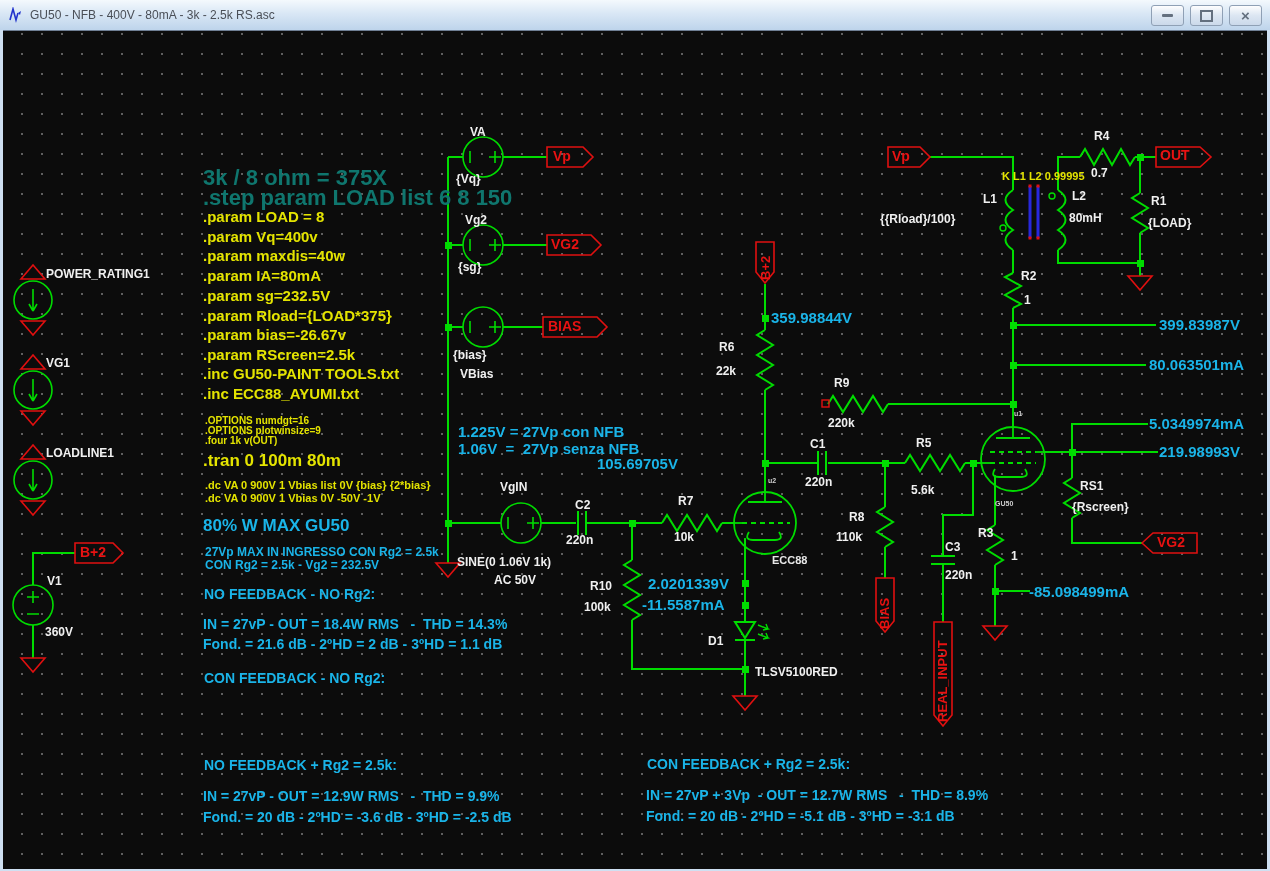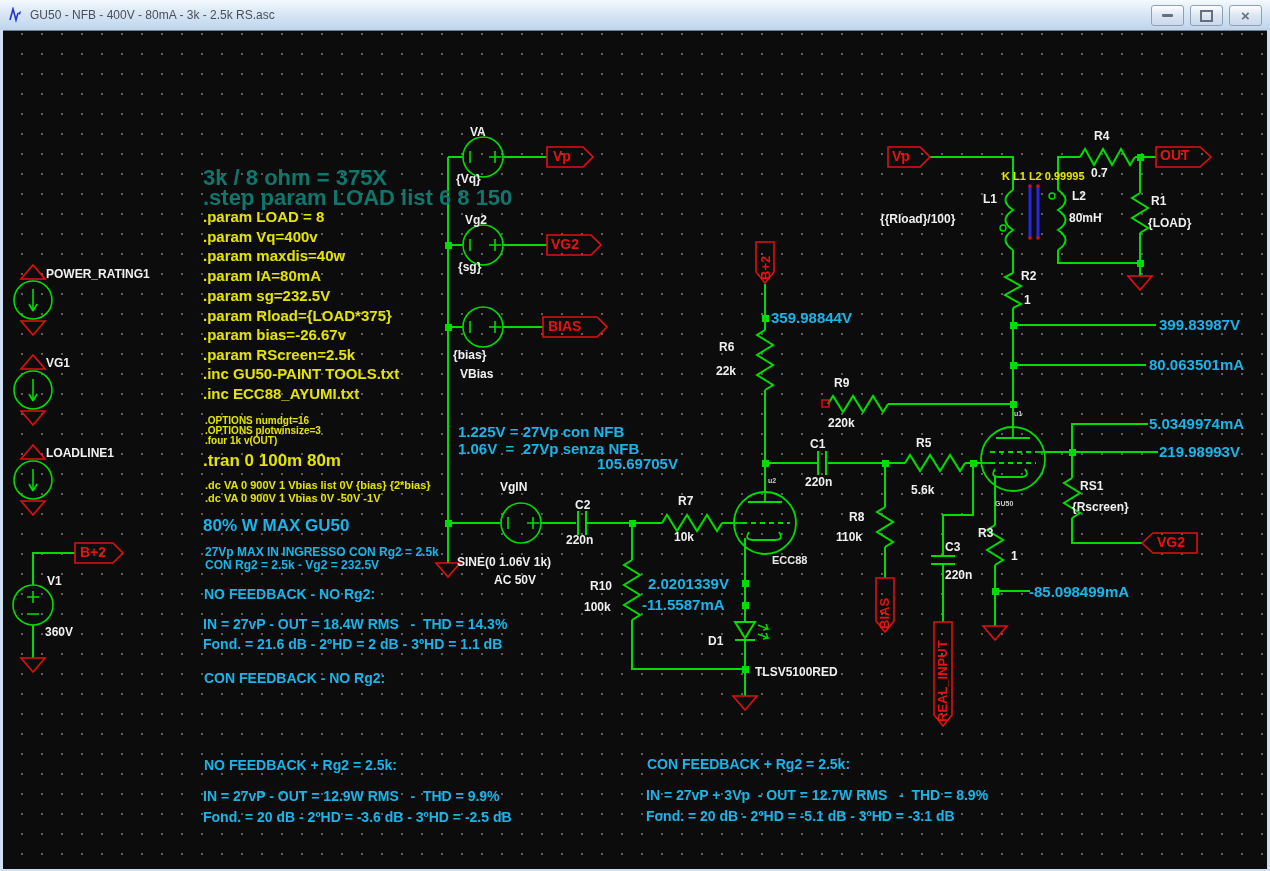--- a/index.html
+++ b/index.html
@@ -307,21 +307,21 @@
   <div class="t yl15" style="left:203px;top:229px">.param Vq=400v</div>
   <div class="t yl15" style="left:203px;top:248px">.param maxdis=40w</div>
   <div class="t yl15" style="left:203px;top:268px">.param IA=80mA</div>
   <div class="t yl15" style="left:203px;top:288px">.param sg=232.5V</div>
   <div class="t yl15" style="left:203px;top:308px">.param Rload={LOAD*375}</div>
   <div class="t yl15" style="left:203px;top:327px">.param bias=-26.67v</div>
   <div class="t yl15" style="left:203px;top:347px">.param RScreen=2.5k</div>
   <div class="t yl15" style="left:203px;top:366px">.inc GU50-PAINT TOOLS.txt</div>
   <div class="t yl15" style="left:203px;top:386px">.inc ECC88_AYUMI.txt</div>
   <div class="t yl10" style="left:205px;top:415px">.OPTIONS numdgt=16</div>
-  <div class="t yl10" style="left:205px;top:425px">.OPTIONS plotwinsize=3</div>
+  <div class="t yl10" style="left:205px;top:425px">.OPTIONS plotwinsize=9</div>
   <div class="t yl10" style="left:205px;top:435px">.four 1k v(OUT)</div>
   <div class="t yl17" style="left:203px;top:452px">.tran 0 100m 80m</div>
   <div class="t yl11" style="left:205px;top:479px">.dc VA 0 900V 1 Vbias list 0V {bias} {2*bias}</div>
   <div class="t yl11" style="left:205px;top:492px">.dc VA 0 900V 1 Vbias 0V -50V -1V</div>
   <div class="t cy17" style="left:203px;top:517px">80% W MAX GU50</div>
   <div class="t cy11" style="left:205px;top:546px">27Vp MAX IN INGRESSO CON Rg2 = 2.5k</div>
   <div class="t cy11" style="left:205px;top:559px">CON Rg2 = 2.5k - Vg2 = 232.5V</div>
 
   <div class="t cy15" style="left:458px;top:424px">1.225V = 27Vp con NFB</div>
   <div class="t cy15" style="left:458px;top:441px">1.06V  =  27Vp senza NFB</div>

